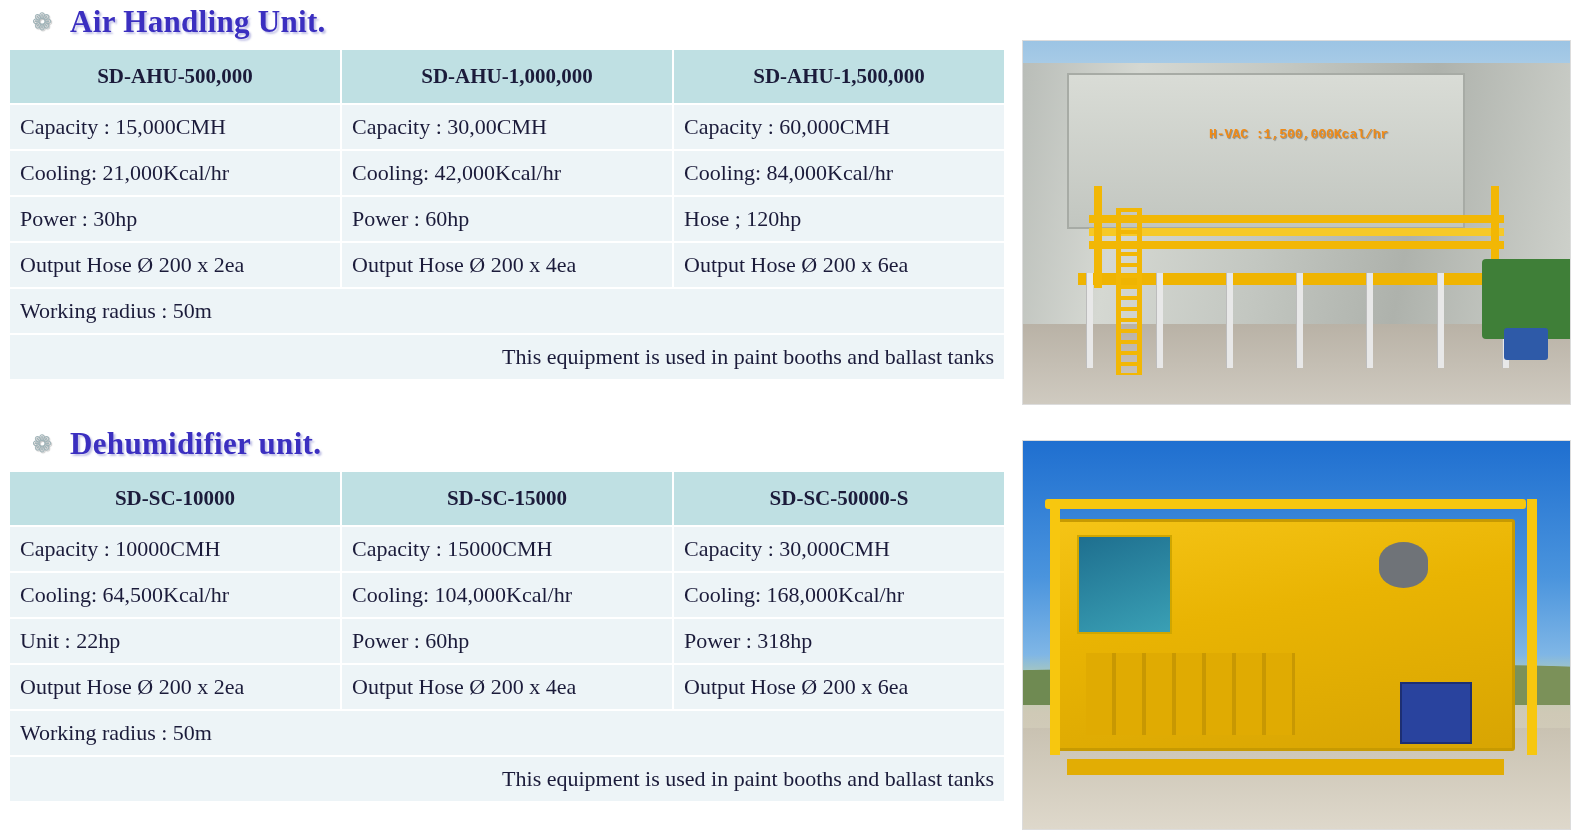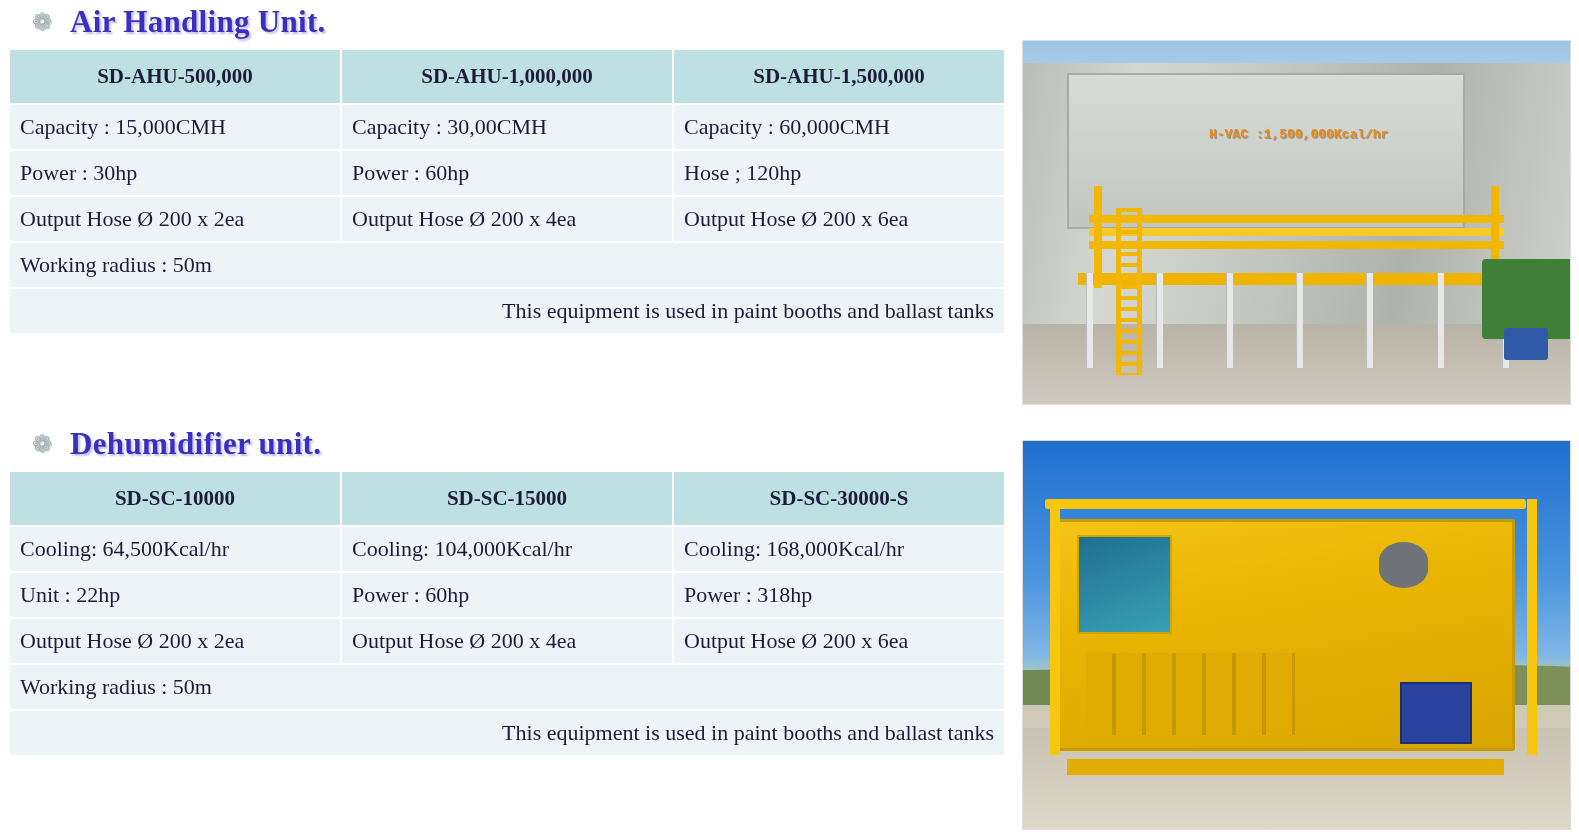--- a/index.html
+++ b/index.html
@@ -226,20 +226,25 @@
       <tbody>
         <tr>
           <td class="head">SD-AHU-500,000</td>
           <td class="head">SD-AHU-1,000,000</td>
           <td class="head">SD-AHU-1,500,000</td>
         </tr>
         <tr>
           <td>Capacity : 15,000CMH</td>
           <td>Capacity : 30,00CMH</td>
           <td>Capacity : 60,000CMH</td>
+        </tr>
+        <tr>
+          <td>Cooling: 21,000Kcal/hr</td>
+          <td>Cooling: 42,000Kcal/hr</td>
+          <td>Cooling: 84,000Kcal/hr</td>
         </tr>
         <tr>
           <td>Power : 30hp</td>
           <td>Power : 60hp</td>
           <td>Hose ; 120hp</td>
         </tr>
         <tr>
           <td>Output Hose Ø 200 x 2ea</td>
           <td>Output Hose Ø 200 x 4ea</td>
           <td>Output Hose Ø 200 x 6ea</td>
@@ -286,21 +291,26 @@
     <table class="spec">
       <colgroup>
           <col class="c1">
           <col class="c2">
           <col class="c3">
         </colgroup>
       <tbody>
         <tr>
           <td class="head">SD-SC-10000</td>
           <td class="head">SD-SC-15000</td>
-          <td class="head">SD-SC-30000-S</td>
+          <td class="head">SD-SC-50000-S</td>
+        </tr>
+        <tr>
+          <td>Capacity : 10000CMH</td>
+          <td>Capacity : 15000CMH</td>
+          <td>Capacity : 30,000CMH</td>
         </tr>
         <tr>
           <td>Cooling: 64,500Kcal/hr</td>
           <td>Cooling: 104,000Kcal/hr</td>
           <td>Cooling: 168,000Kcal/hr</td>
         </tr>
         <tr>
           <td>Unit : 22hp</td>
           <td>Power : 60hp</td>
           <td>Power : 318hp</td>

